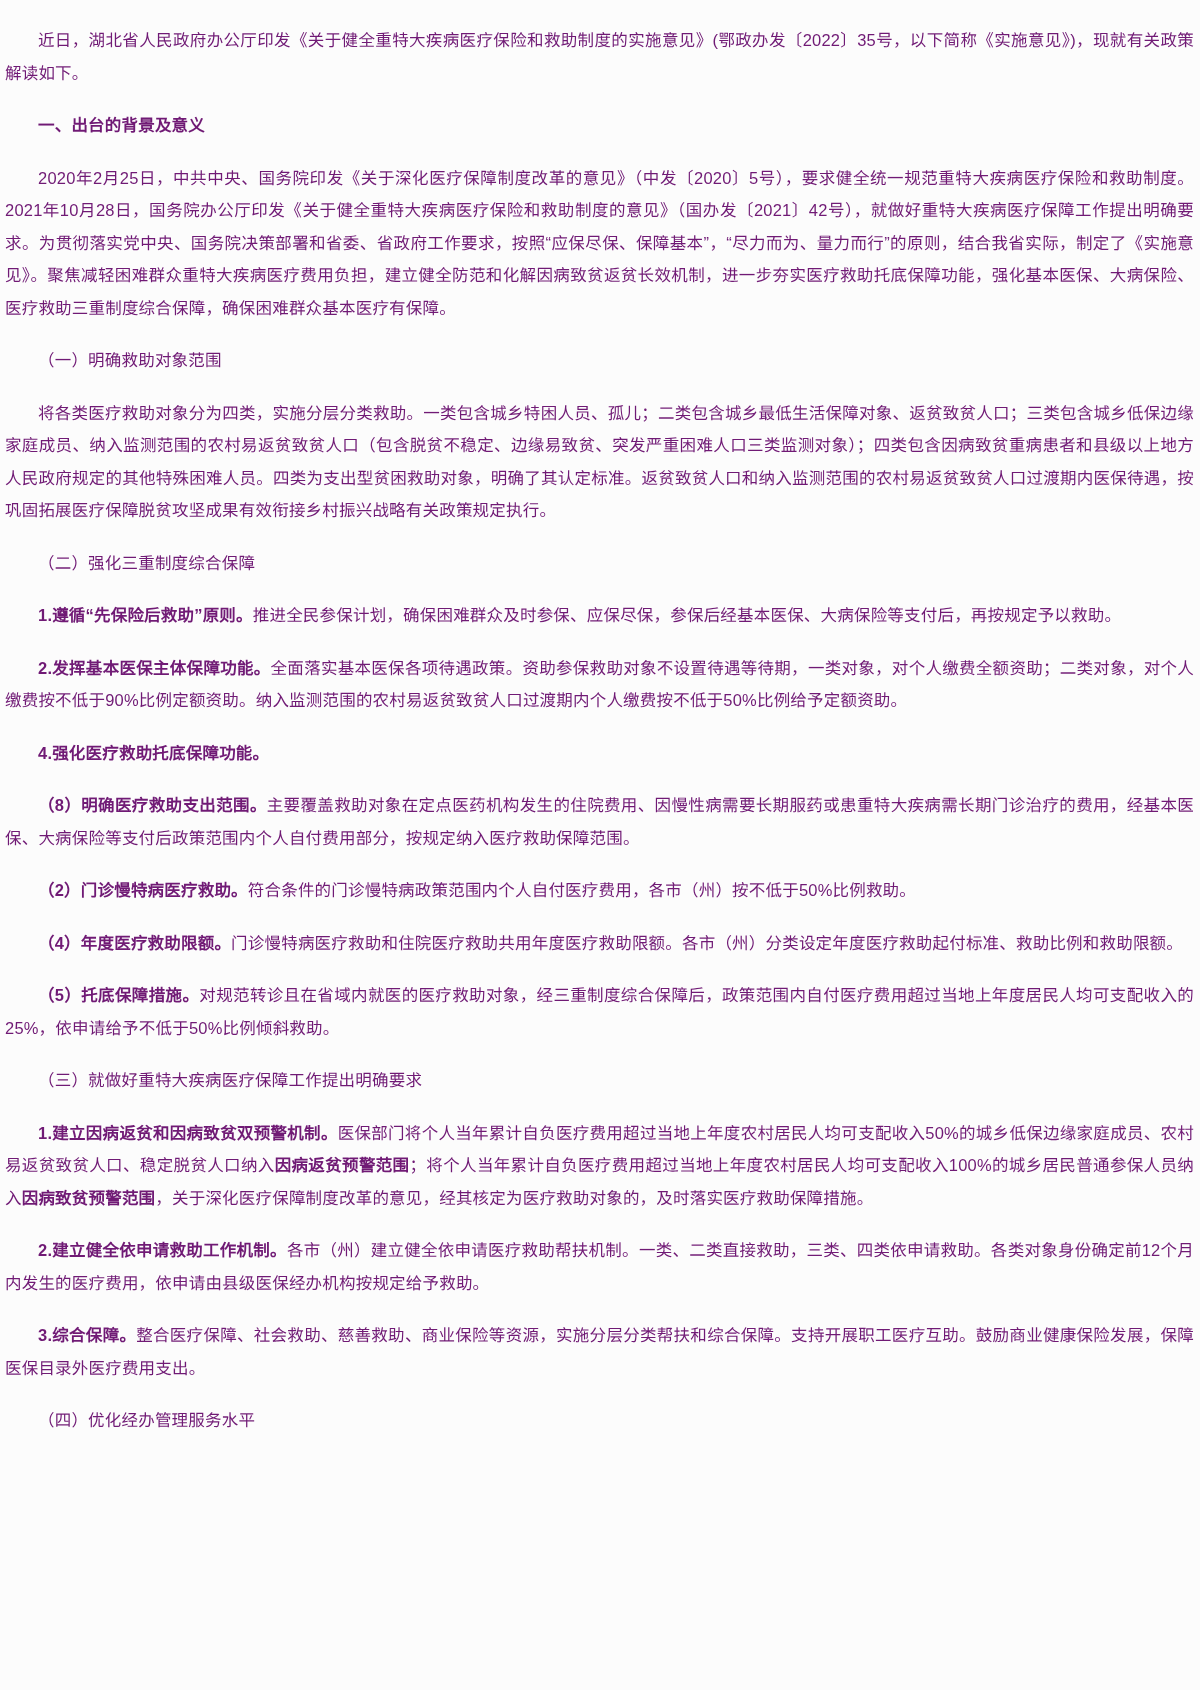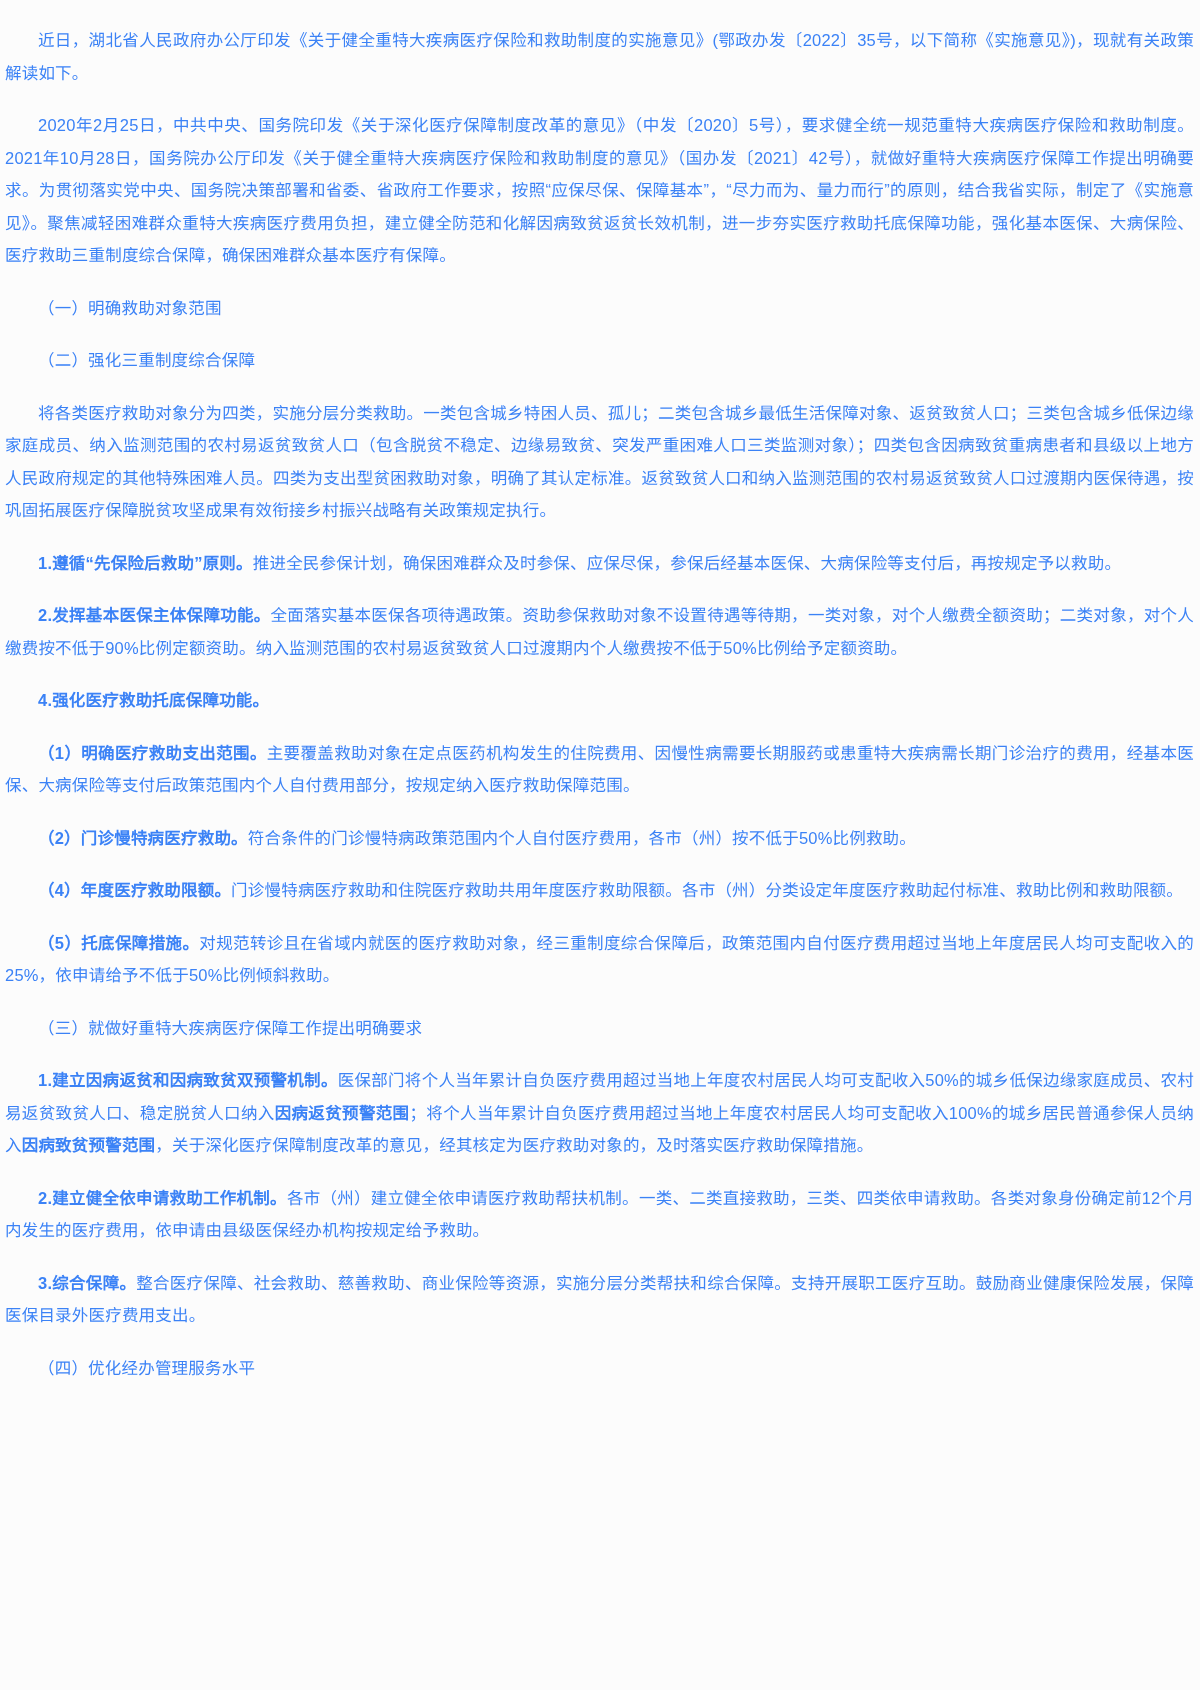--- a/index.html
+++ b/index.html
@@ -10,21 +10,21 @@
   .page {
     width: 1200px;
     height: 1690px;
     box-sizing: border-box;
     overflow: hidden;
     background: #fcfcfc;
     padding: 4px 6px 0 5px;
     font-family: "Liberation Sans", "DejaVu Sans", sans-serif;
     font-size: 16.5px;
     line-height: 32.5px;
-    color: #3b82f6;
+    color: #701a75;
     letter-spacing: 0.2px;
   }
   .page p,
   .page h2 {
     margin: 20px 0;
     text-indent: 2em;
     text-align: justify;
     font-size: inherit;
     line-height: inherit;
   }
@@ -40,28 +40,29 @@
   .page b {
     font-weight: 700;
   }
 </style>
 </head>
 <body>
 
 <div class="page">
   <main>
       <p><span>近日，湖北省人民政府办公厅印发《关于健全重特大疾病医疗保险和救助制度的实施意见》(鄂政办发〔2022〕35号，以下简称《实施意见》)，现就有关政策解读如下。</span></p>
+      <h2><b>一、出台的背景及意义</b></h2>
       <p><span>2020年2月25日，中共中央、国务院印发《关于深化医疗保障制度改革的意见》（中发〔2020〕5号），要求健全统一规范重特大疾病医疗保险和救助制度。2021年10月28日，国务院办公厅印发《关于健全重特大疾病医疗保险和救助制度的意见》（国办发〔2021〕42号），就做好重特大疾病医疗保障工作提出明确要求。为贯彻落实党中央、国务院决策部署和省委、省政府工作要求，按照“应保尽保、保障基本”，“尽力而为、量力而行”的原则，结合我省实际，制定了《实施意见》。聚焦减轻困难群众重特大疾病医疗费用负担，建立健全防范和化解因病致贫返贫长效机制，进一步夯实医疗救助托底保障功能，强化基本医保、大病保险、医疗救助三重制度综合保障，确保困难群众基本医疗有保障。</span></p>
       <p><span>（一）明确救助对象范围</span></p>
+      <p><span>将各类医疗救助对象分为四类，实施分层分类救助。一类包含城乡特困人员、孤儿；二类包含城乡最低生活保障对象、返贫致贫人口；三类包含城乡低保边缘家庭成员、纳入监测范围的农村易返贫致贫人口（包含脱贫不稳定、边缘易致贫、突发严重困难人口三类监测对象）；四类包含因病致贫重病患者和县级以上地方人民政府规定的其他特殊困难人员。四类为支出型贫困救助对象，明确了其认定标准。返贫致贫人口和纳入监测范围的农村易返贫致贫人口过渡期内医保待遇，按巩固拓展医疗保障脱贫攻坚成果有效衔接乡村振兴战略有关政策规定执行。</span></p>
       <p><span>（二）强化三重制度综合保障</span></p>
-      <p><span>将各类医疗救助对象分为四类，实施分层分类救助。一类包含城乡特困人员、孤儿；二类包含城乡最低生活保障对象、返贫致贫人口；三类包含城乡低保边缘家庭成员、纳入监测范围的农村易返贫致贫人口（包含脱贫不稳定、边缘易致贫、突发严重困难人口三类监测对象）；四类包含因病致贫重病患者和县级以上地方人民政府规定的其他特殊困难人员。四类为支出型贫困救助对象，明确了其认定标准。返贫致贫人口和纳入监测范围的农村易返贫致贫人口过渡期内医保待遇，按巩固拓展医疗保障脱贫攻坚成果有效衔接乡村振兴战略有关政策规定执行。</span></p>
       <p><b>1.遵循“先保险后救助”原则。</b><span>推进全民参保计划，确保困难群众及时参保、应保尽保，参保后经基本医保、大病保险等支付后，再按规定予以救助。</span></p>
       <p><b>2.发挥基本医保主体保障功能。</b><span>全面落实基本医保各项待遇政策。资助参保救助对象不设置待遇等待期，一类对象，对个人缴费全额资助；二类对象，对个人缴费按不低于90%比例定额资助。纳入监测范围的农村易返贫致贫人口过渡期内个人缴费按不低于50%比例给予定额资助。</span></p>
       <p><b>4.强化医疗救助托底保障功能。</b></p>
-      <p><b>（1）明确医疗救助支出范围。</b><span>主要覆盖救助对象在定点医药机构发生的住院费用、因慢性病需要长期服药或患重特大疾病需长期门诊治疗的费用，经基本医保、大病保险等支付后政策范围内个人自付费用部分，按规定纳入医疗救助保障范围。</span></p>
+      <p><b>（8）明确医疗救助支出范围。</b><span>主要覆盖救助对象在定点医药机构发生的住院费用、因慢性病需要长期服药或患重特大疾病需长期门诊治疗的费用，经基本医保、大病保险等支付后政策范围内个人自付费用部分，按规定纳入医疗救助保障范围。</span></p>
       <p><b>（2）门诊慢特病医疗救助。</b><span>符合条件的门诊慢特病政策范围内个人自付医疗费用，各市（州）按不低于50%比例救助。</span></p>
       <p><b>（4）年度医疗救助限额。</b><span>门诊慢特病医疗救助和住院医疗救助共用年度医疗救助限额。各市（州）分类设定年度医疗救助起付标准、救助比例和救助限额。</span></p>
       <p><b>（5）托底保障措施。</b><span>对规范转诊且在省域内就医的医疗救助对象，经三重制度综合保障后，政策范围内自付医疗费用超过当地上年度居民人均可支配收入的25%，依申请给予不低于50%比例倾斜救助。</span></p>
       <p><span>（三）就做好重特大疾病医疗保障工作提出明确要求</span></p>
       <p><b>1.建立因病返贫和因病致贫双预警机制。</b><span>医保部门将个人当年累计自负医疗费用超过当地上年度农村居民人均可支配收入50%的城乡低保边缘家庭成员、农村易返贫致贫人口、稳定脱贫人口纳入</span><b>因病返贫预警范围</b><span>；将个人当年累计自负医疗费用超过当地上年度农村居民人均可支配收入100%的城乡居民普通参保人员纳入</span><b>因病致贫预警范围</b><span>，关于深化医疗保障制度改革的意见，经其核定为医疗救助对象的，及时落实医疗救助保障措施。</span></p>
       <p><b>2.建立健全依申请救助工作机制。</b><span>各市（州）建立健全依申请医疗救助帮扶机制。一类、二类直接救助，三类、四类依申请救助。各类对象身份确定前12个月内发生的医疗费用，依申请由县级医保经办机构按规定给予救助。</span></p>
       <p><b>3.综合保障。</b><span>整合医疗保障、社会救助、慈善救助、商业保险等资源，实施分层分类帮扶和综合保障。支持开展职工医疗互助。鼓励商业健康保险发展，保障医保目录外医疗费用支出。</span></p>
       <p><span>（四）优化经办管理服务水平</span></p>
     </main>
 </div>

